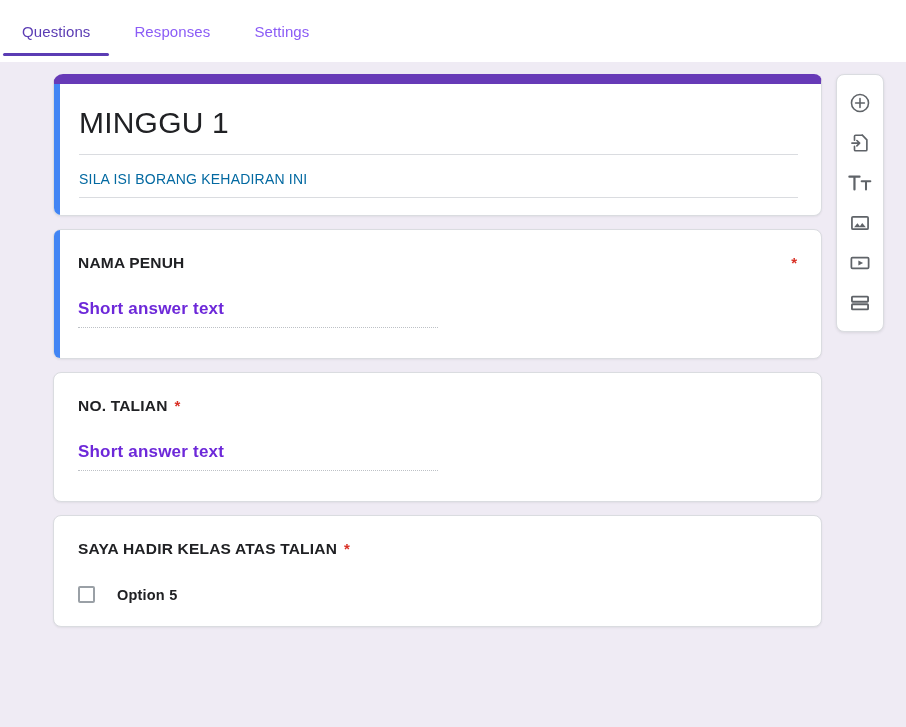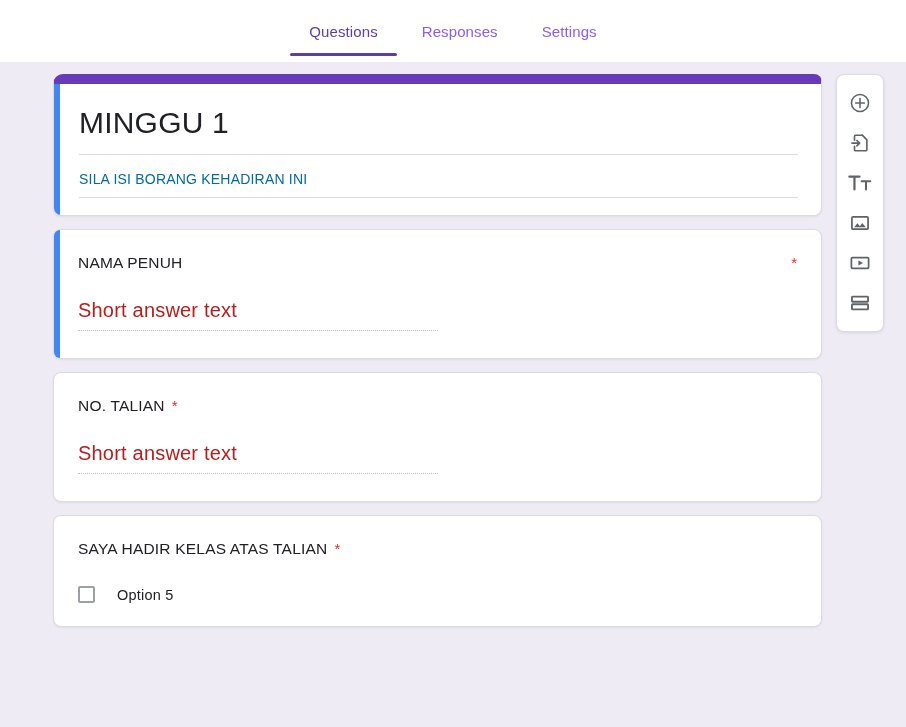--- a/index.html
+++ b/index.html
@@ -24,21 +24,20 @@
     background: #ffffff;
     box-sizing: border-box;
   }
   #tabs {
     position: absolute;
     left: 0; top: 0;
     width: 906px;
     height: 62px;
     display: flex;
     align-items: flex-start;
-    justify-content: center;
     gap: 0px;
   }
   .tab {
     position: relative;
     height: 62px;
     display: flex;
     align-items: center;
     padding: 0 22px;
     font-size: 15px;
     color: #8b5cf6;
@@ -124,20 +123,21 @@
     top: 113px;
     width: 719px;
     height: 1px;
     background: #dadce0;
   }
 
   
   .qcard {
     margin-top: 13px;
     padding: 24px 24px 4px 24px;
+    font-weight: bold;
   }
   .qcard.selected .accent-left {
     position: absolute;
     left: 0; top: 0; bottom: 0;
     width: 6px;
     background: #4285f4;
     border-radius: 8px 0 0 8px;
   }
   .q-title-row {
     display: flex;
@@ -164,22 +164,22 @@
     top: 1px;
     margin-left: 0;
   }
 
   
   .short-answer {
     margin-top: 27px;
     width: 360px;
   }
   .short-answer .sa-text {
-    font-size: 20px;
-    color: #b91c1c;
+    font-size: 17px;
+    color: #6d28d9;
     letter-spacing: .2px;
     padding-bottom: 8px;
   }
   .short-answer .sa-rule {
     height: 0;
     border-bottom: 1px dotted #bdc1c6;
   }
 
   
   .option-row {

